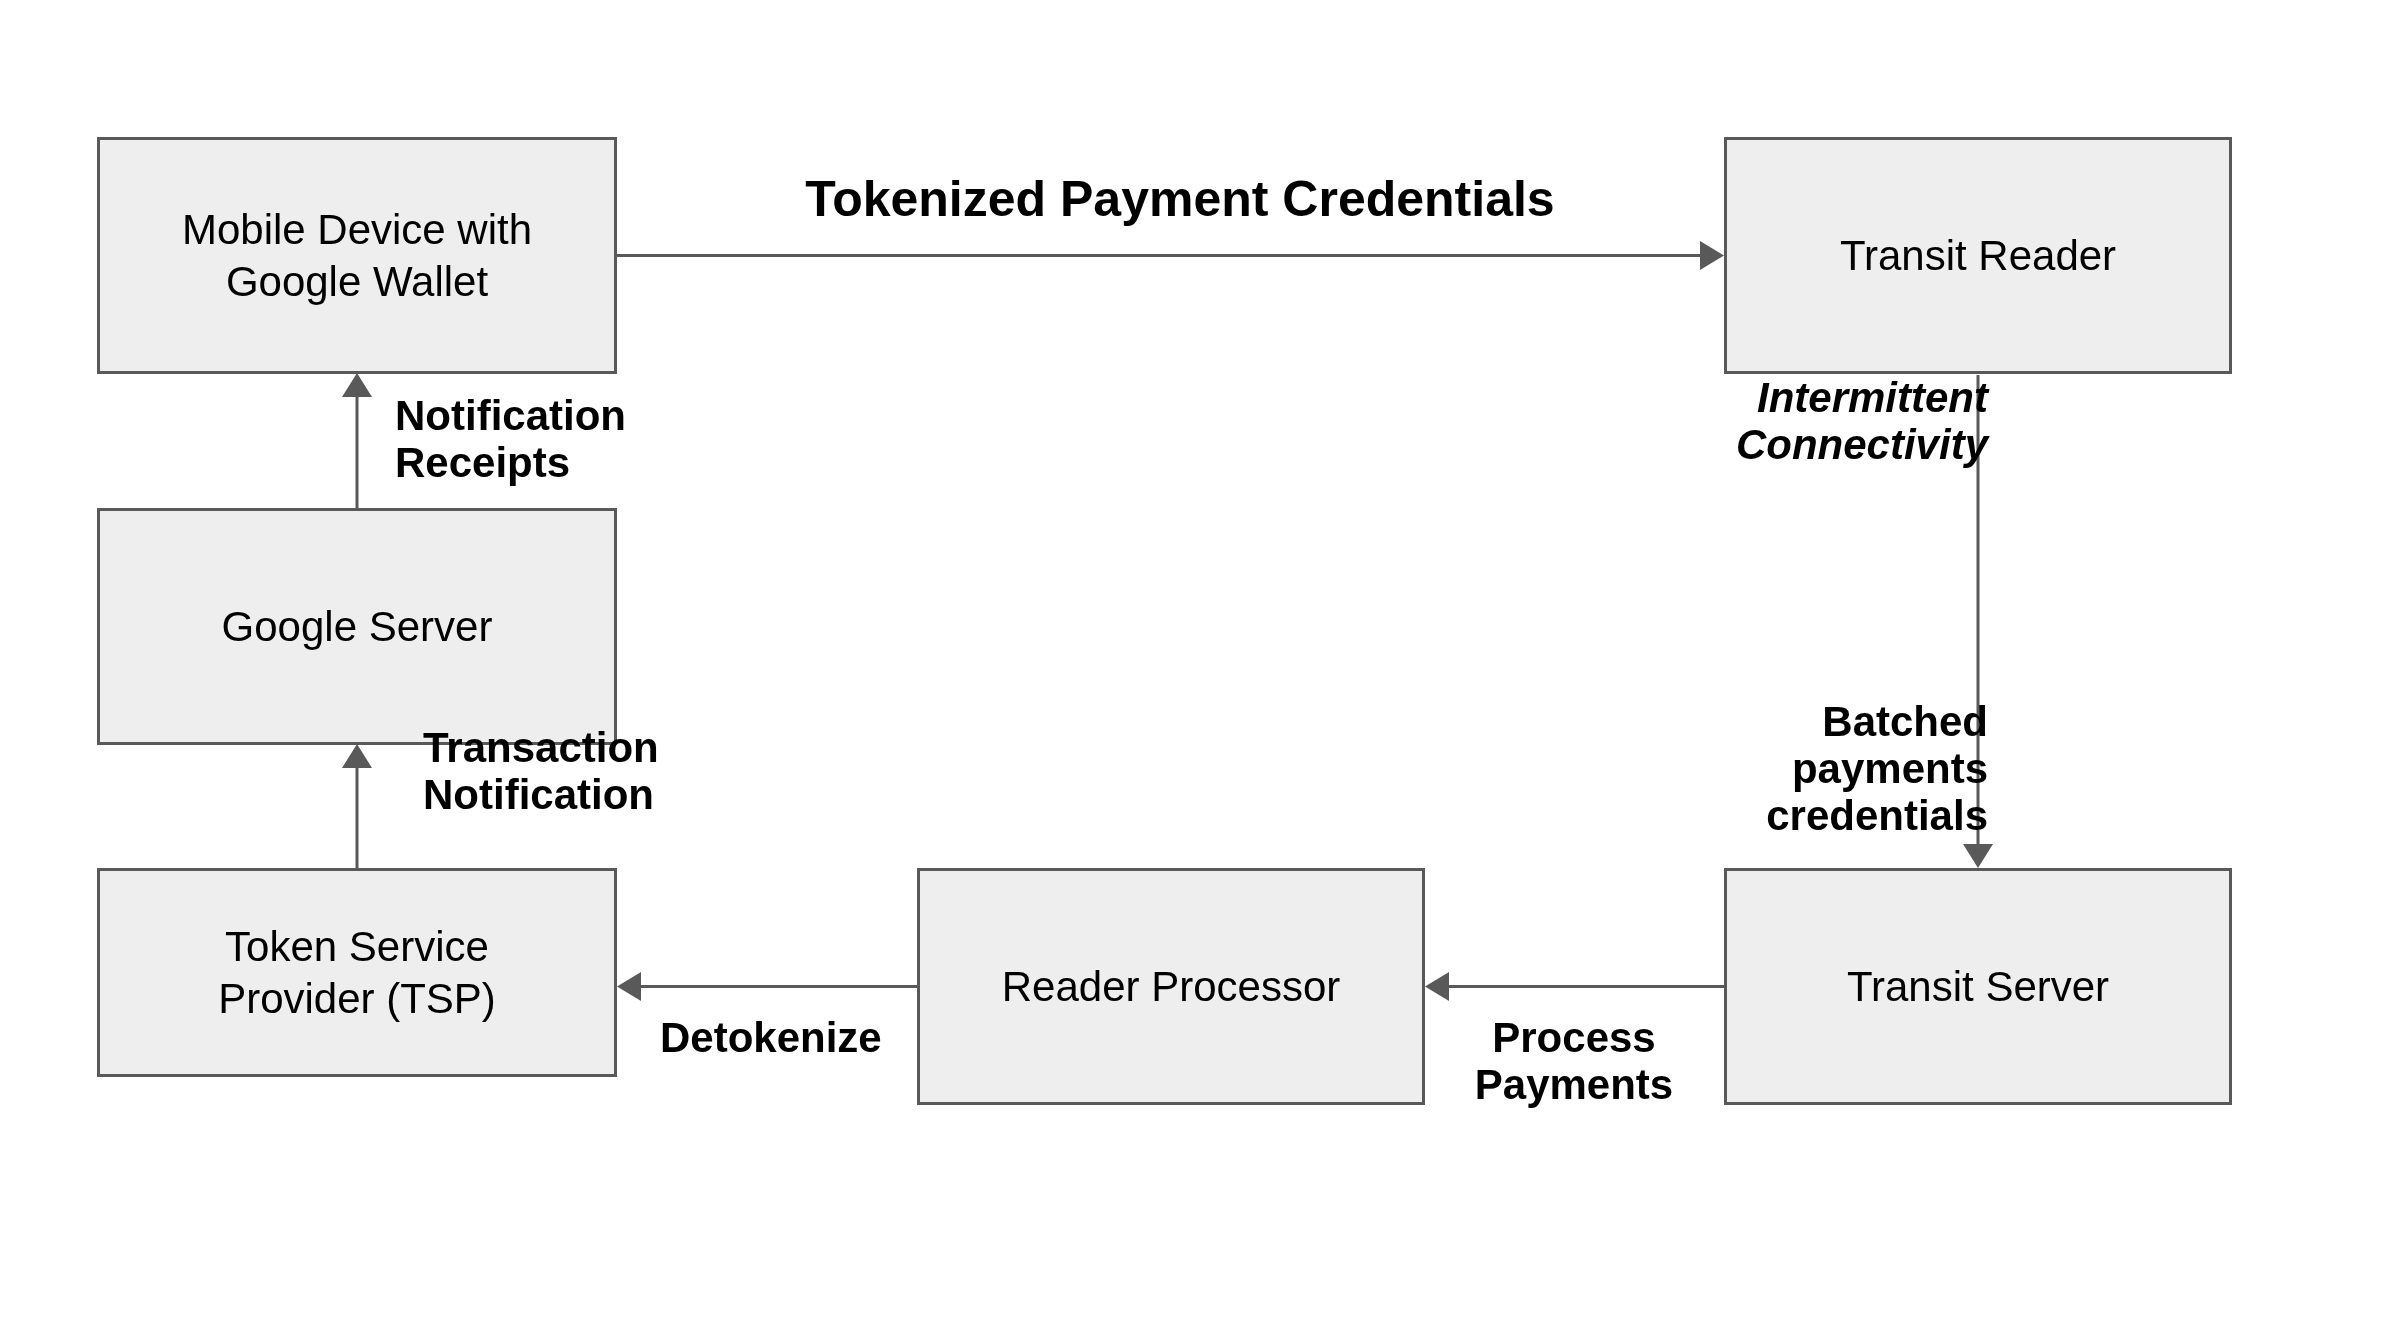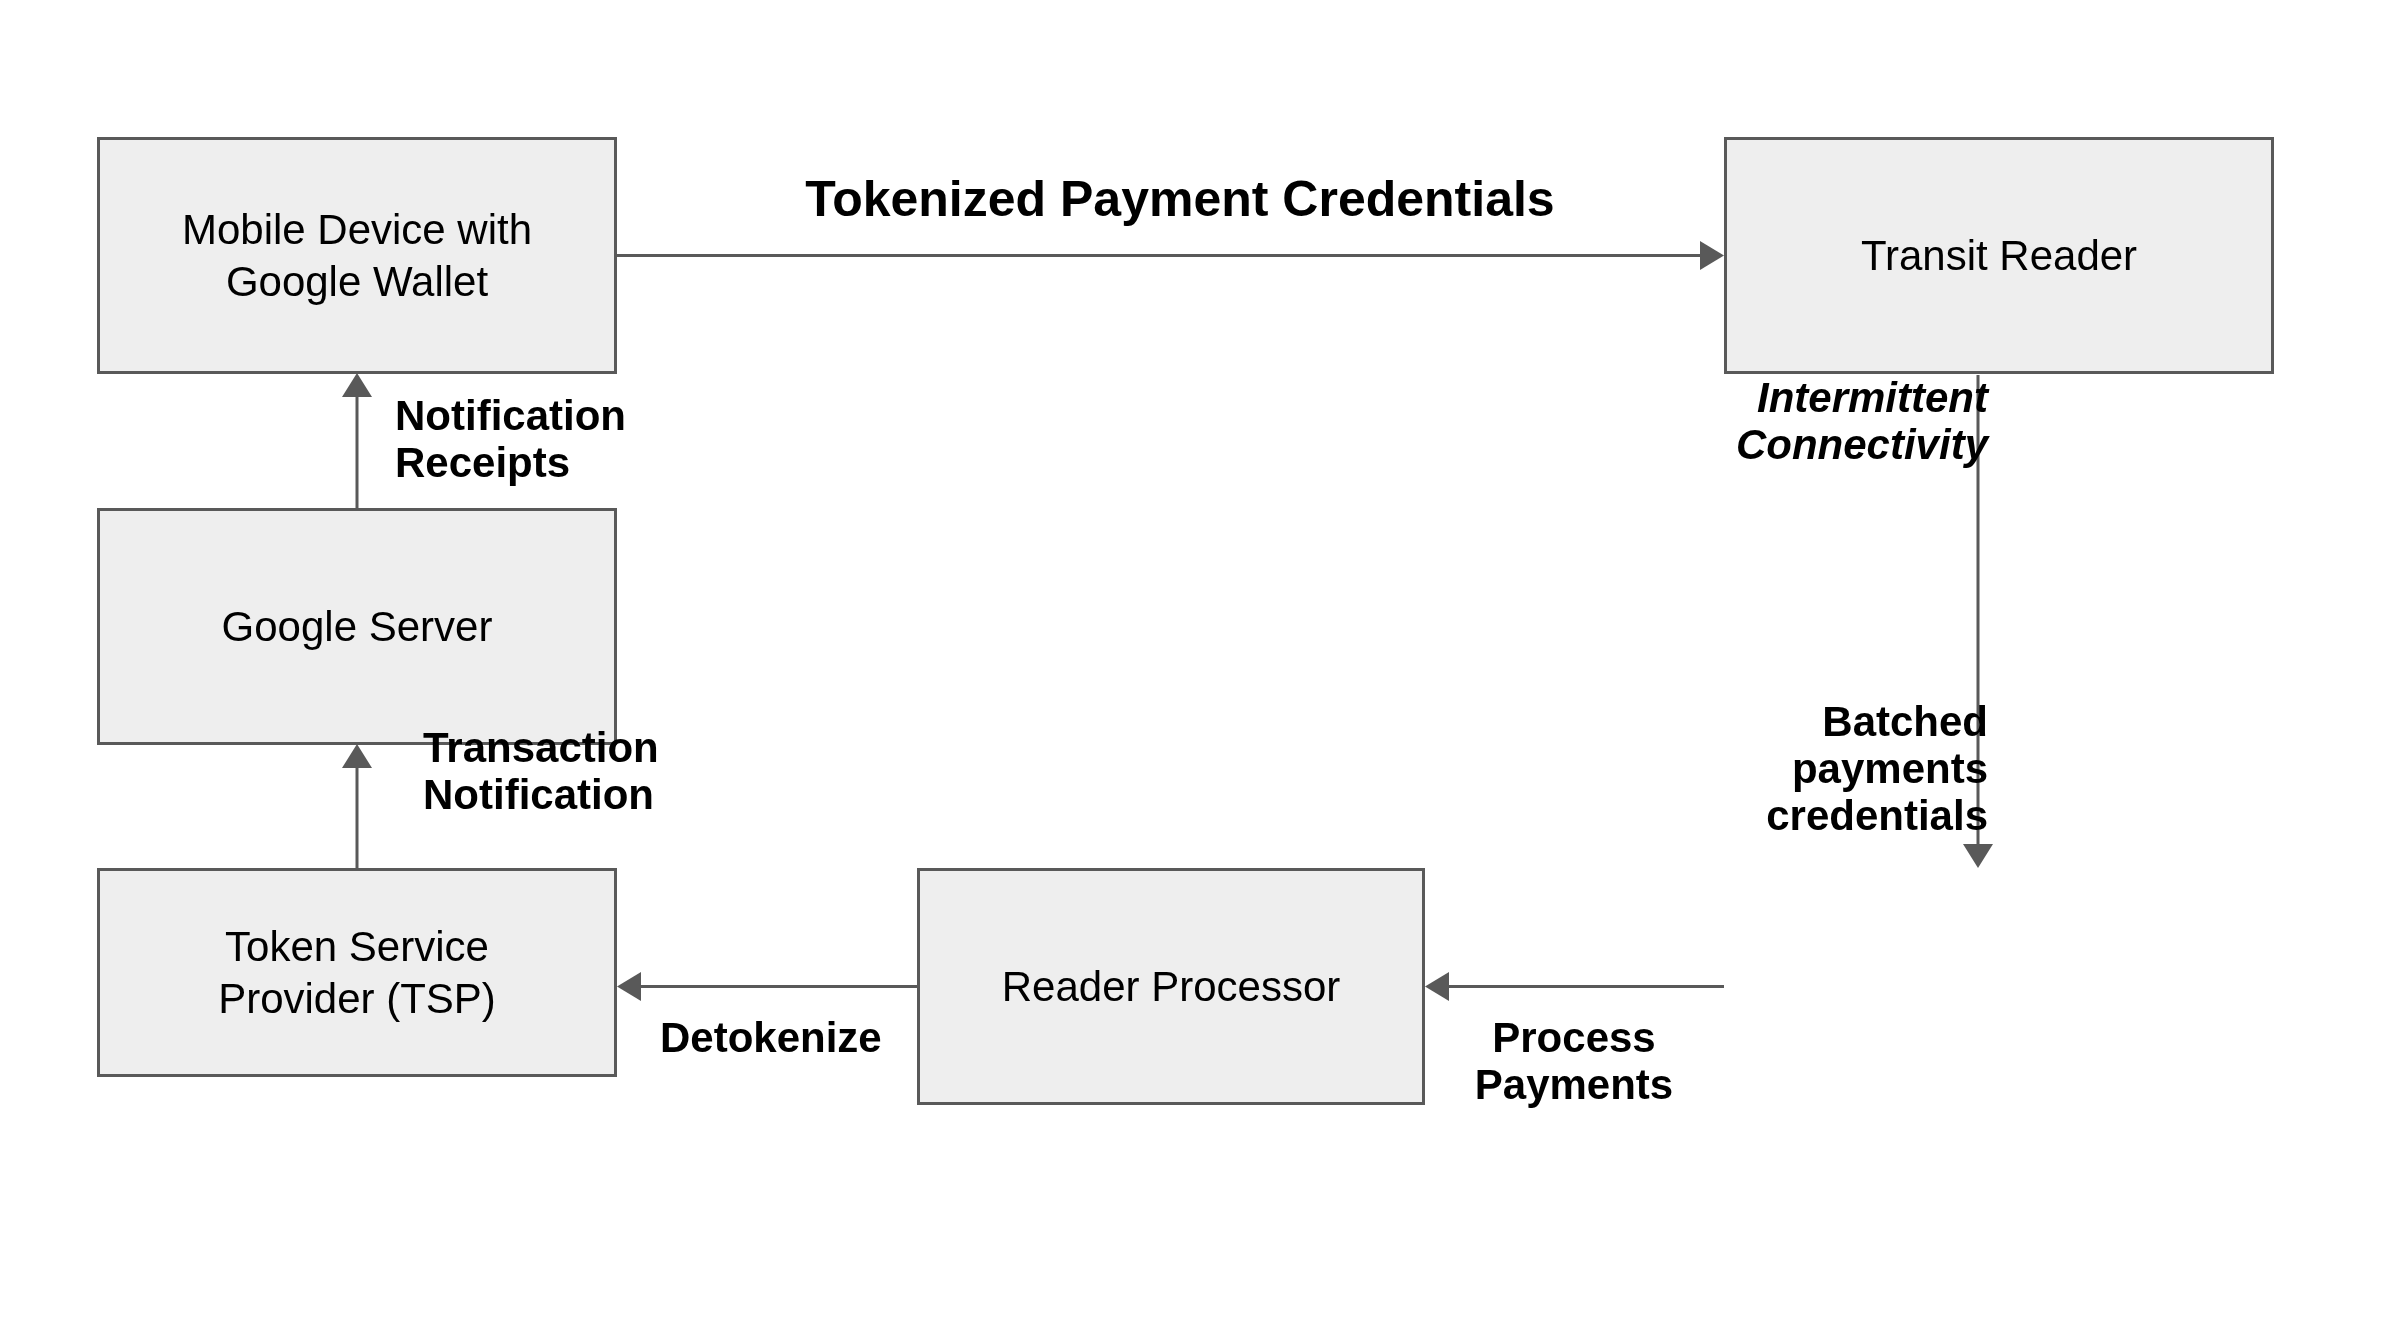--- a/index.html
+++ b/index.html
@@ -80,29 +80,30 @@
     </g>
     <g>
       <line x1="357" y1="508" x2="357" y2="396" stroke-width="3" stroke="#595959"></line>
       <polygon points="357,373 342,397 372,397" fill="#595959"></polygon>
     </g>
   </svg>
 
   <div class="node" style="left:97px; top:137px; width:520px; height:237px;">Mobile Device with
 Google Wallet</div>
 
-  <div class="node" style="left:1724px; top:137px; width:550px; height:237px;">Transit Reader</div>
+  <div class="node" style="left:1724px; top:137px; width:508px; height:237px;">Transit Reader</div>
 
   <div class="node" style="left:97px; top:508px; width:520px; height:237px;">Google Server</div>
 
   <div class="node" style="left:97px; top:868px; width:520px; height:209px;">Token Service
 Provider (TSP)</div>
 
   <div class="node" style="left:917px; top:868px; width:508px; height:237px;">Reader Processor</div>
 
+  <div class="node" style="left:1724px; top:868px; width:508px; height:237px;">Transit Server</div>
 
   <div class="edge-label big align-center" style="left:710px; top:172px; width:940px;">Tokenized Payment Credentials</div>
 
   <div class="edge-label align-right" style="right:445px; top:374px; width:400px;font-style:italic;">Intermittent
 Connectivity</div>
 
   <div class="edge-label align-right" style="right:445px; top:698px; width:400px;">Batched
 payments
 credentials</div>
 

